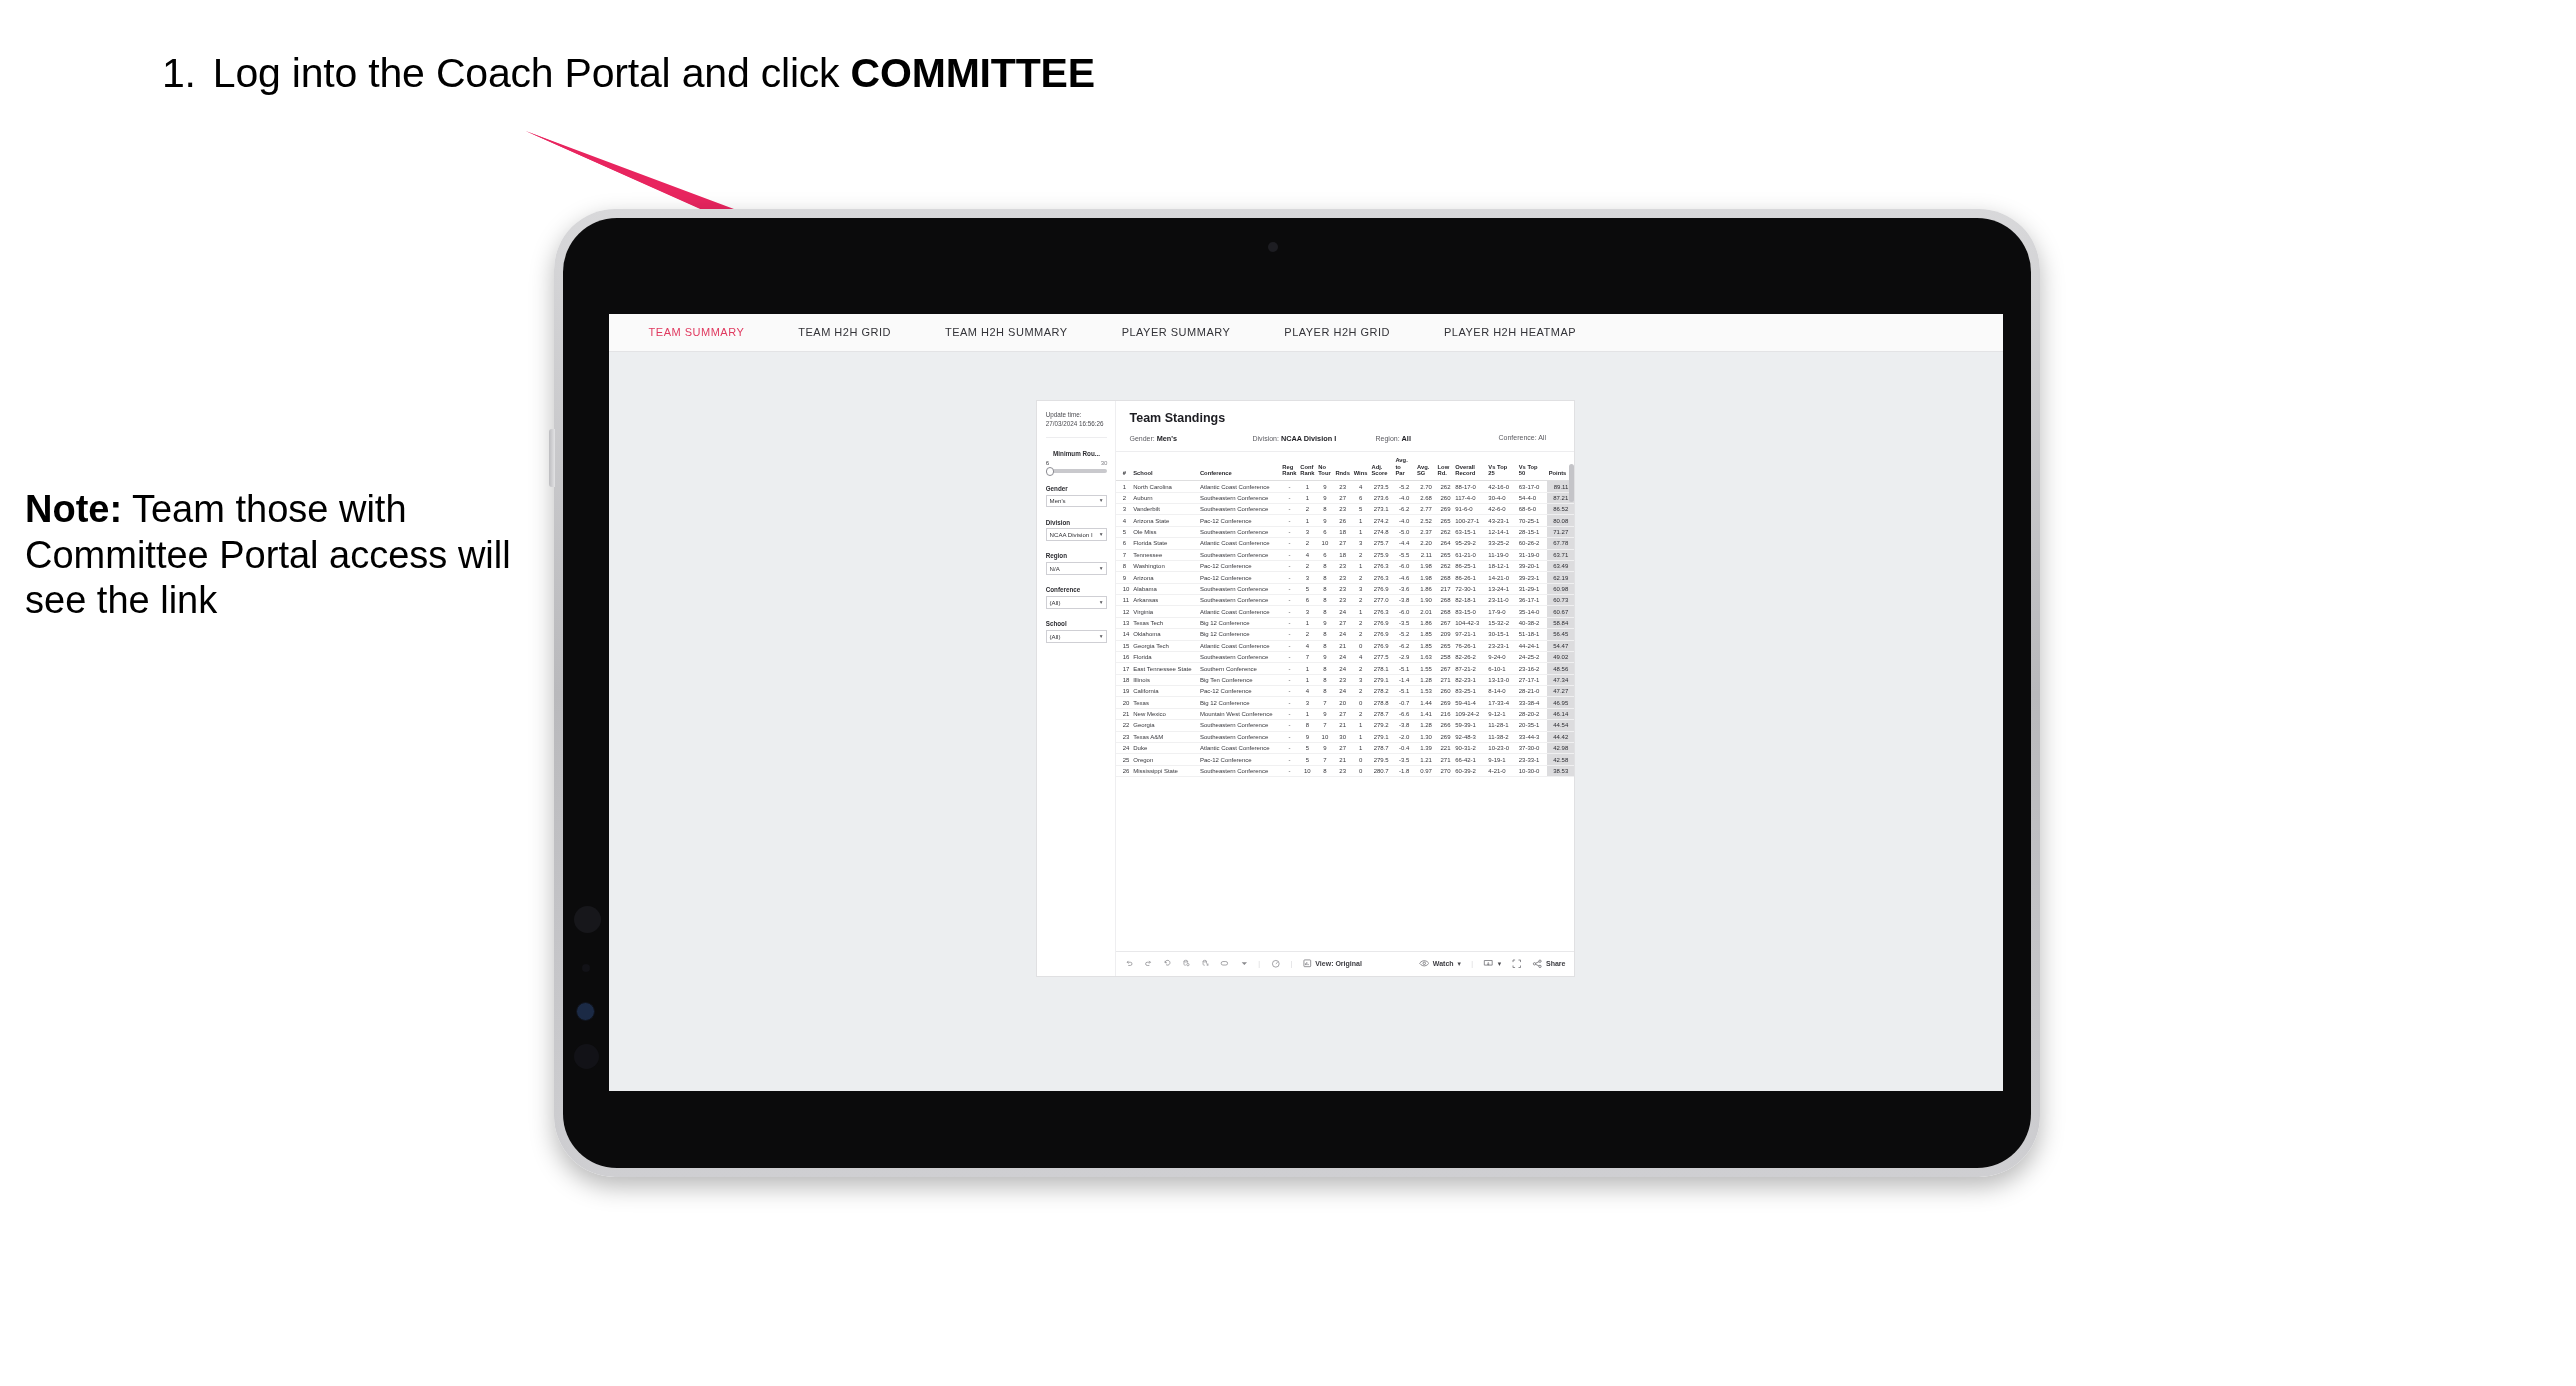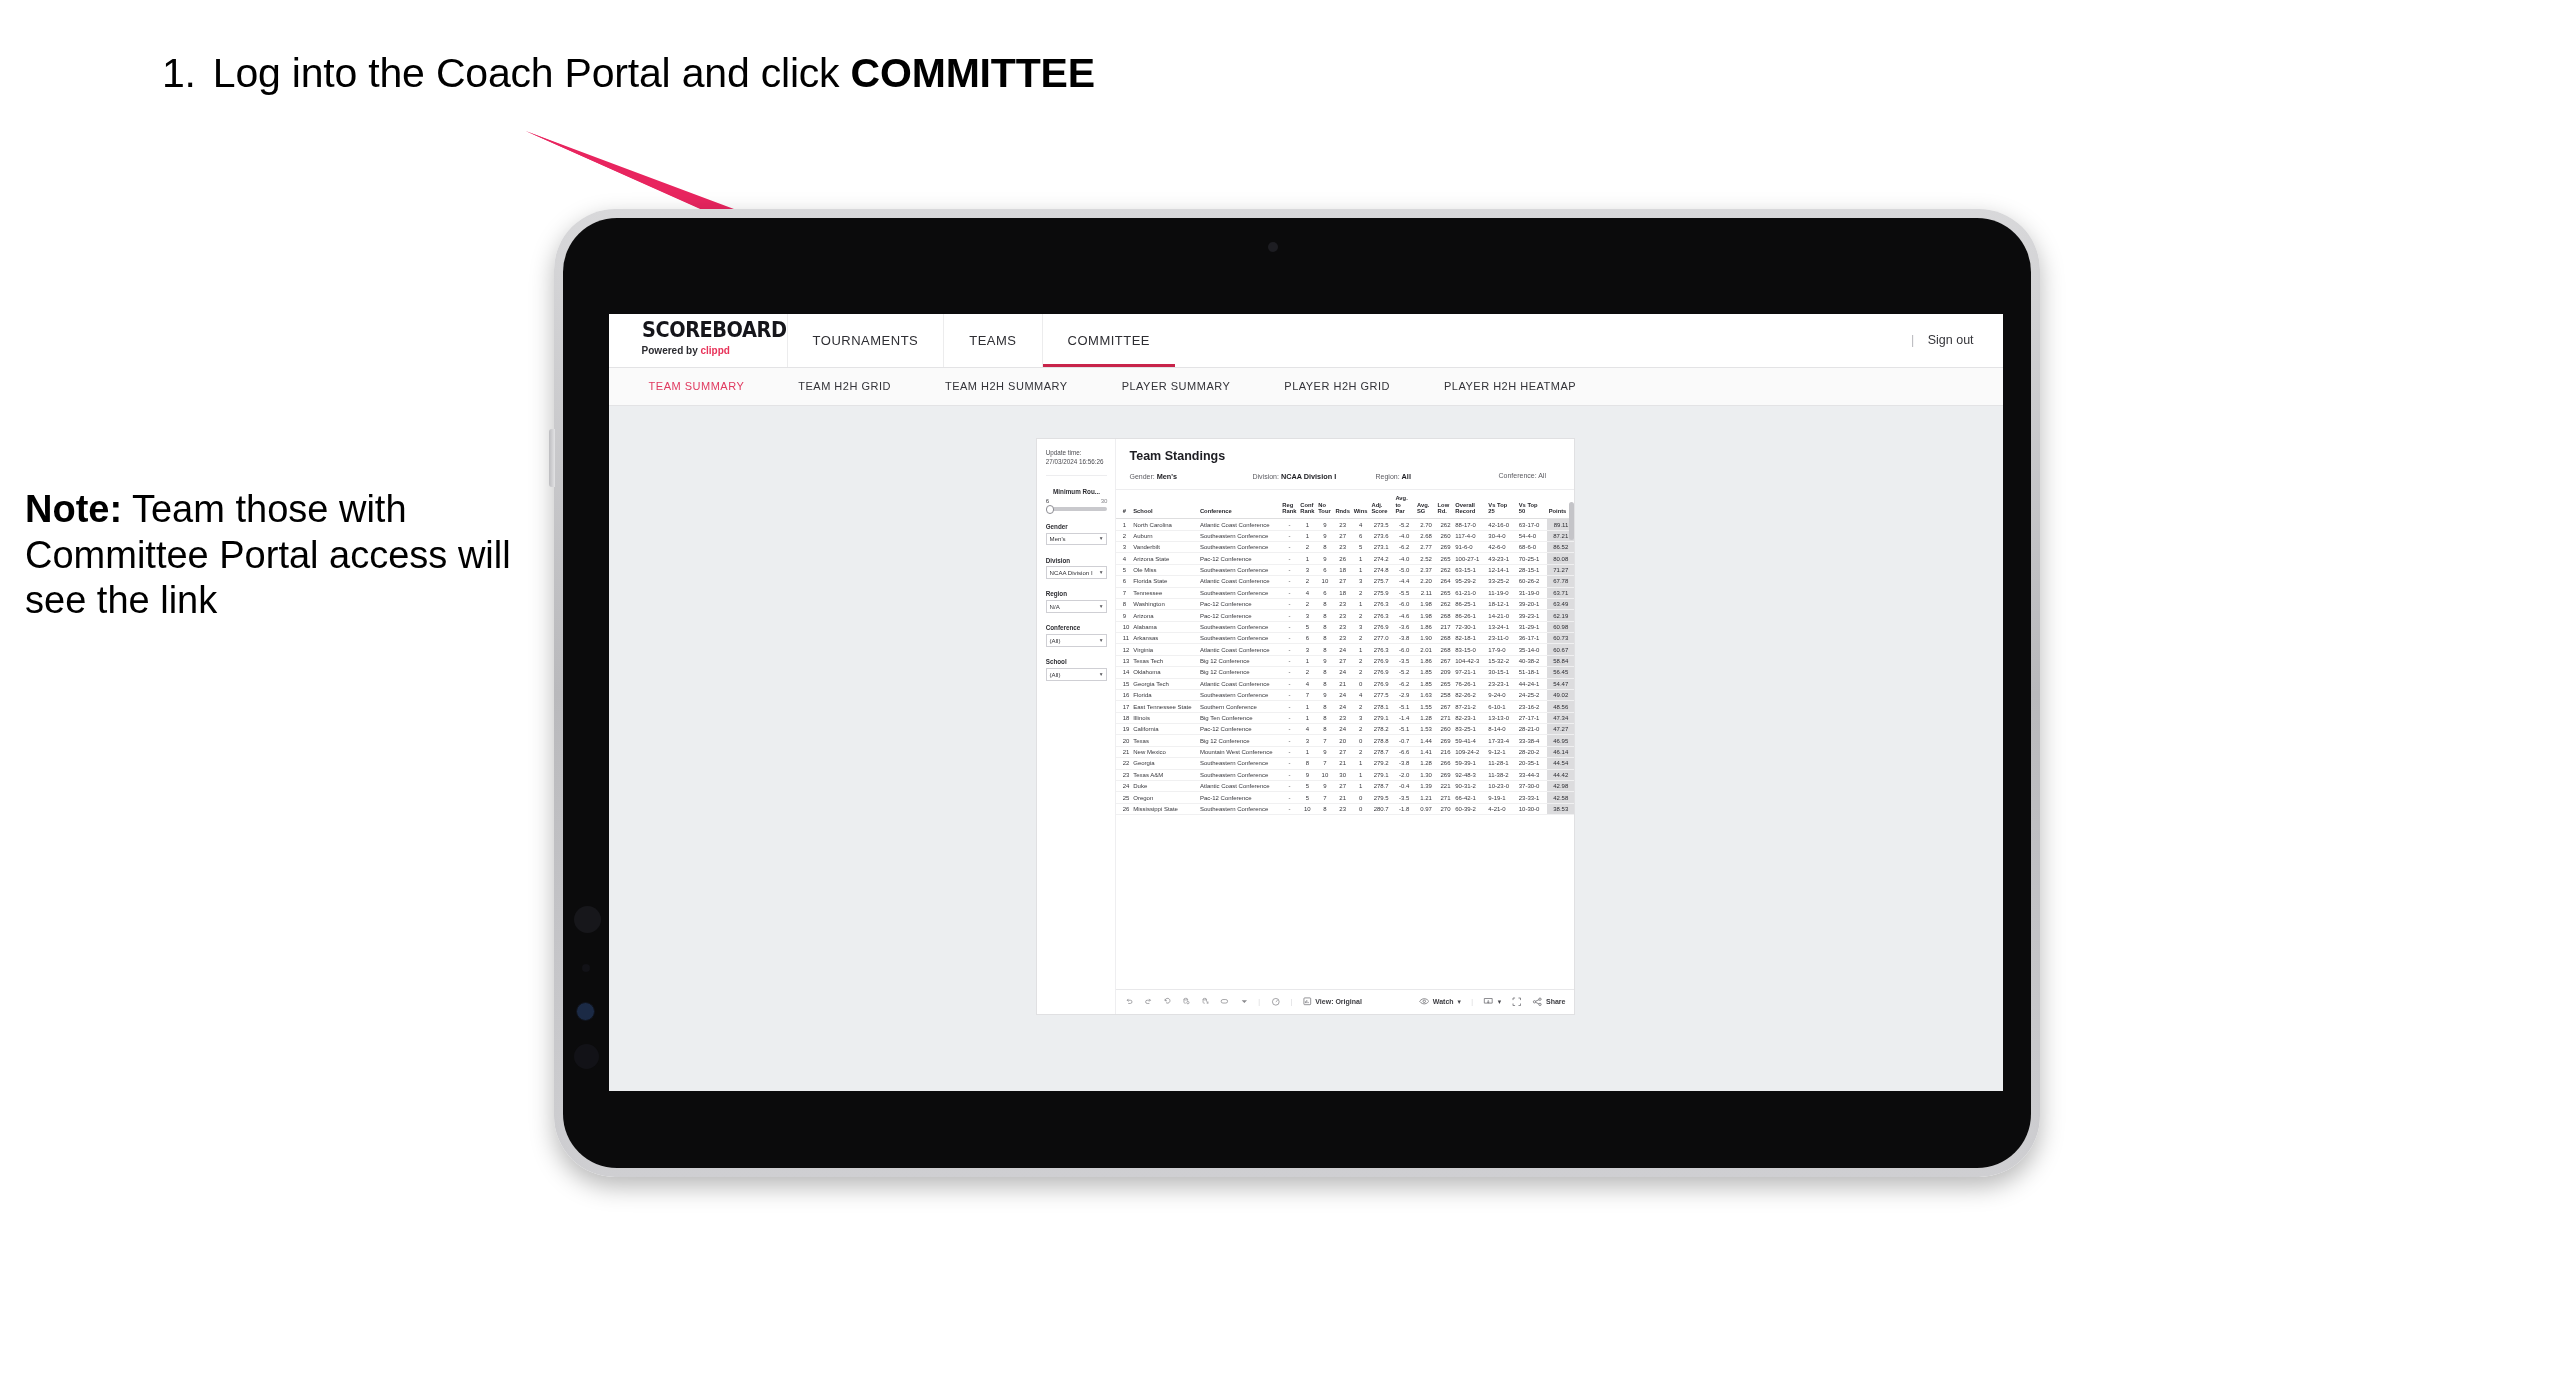--- a/index.html
+++ b/index.html
@@ -184,20 +184,21 @@
   }
   .subnav-item.active { color: #e0395f; }
 
   
   .viz-stage {
     background: #eceef0;
     height: 616px;
     padding: 33px 0 8px 0;
     display: flex;
     justify-content: center;
+    margin-top: 16px;
   }
   .viz-sheet {
     width: 537px;
     background: #ffffff;
     box-shadow: 0 0 0 1px #e0e0e2;
     display: flex;
     flex-direction: column;
   }
   .viz-body { display: flex; flex: 1 1 auto; }
 
@@ -355,35 +356,20 @@
     <div class="side-btn b1"></div>
     <div class="tablet-bezel">
       <div class="camera-dot"></div>
       <div class="home-ring"></div>
       <div class="lens-a"></div>
       <div class="lens-b"></div>
       <div class="lens-c"></div>
 
       <div class="tablet-screen">
 
-        <div class="app-topbar">
-          <div class="brand">
-            <div class="brand-title">SCOREBOARD</div>
-            <div class="brand-sub"><span>Powered by </span><span class="clippd">clippd</span></div>
-          </div>
-          <div class="topnav">
-            <div class="topnav-item">TOURNAMENTS</div>
-            <div class="topnav-item">TEAMS</div>
-            <div class="topnav-item active">COMMITTEE</div>
-          </div>
-          <div class="topbar-right">
-            <span class="divider">|</span>
-            <span class="signout">Sign out</span>
-          </div>
-        </div>
 
         <div class="subnav">
           <div class="subnav-item active">TEAM SUMMARY</div>
           <div class="subnav-item">TEAM H2H GRID</div>
           <div class="subnav-item">TEAM H2H SUMMARY</div>
           <div class="subnav-item">PLAYER SUMMARY</div>
           <div class="subnav-item">PLAYER H2H GRID</div>
           <div class="subnav-item">PLAYER H2H HEATMAP</div>
         </div>
 

